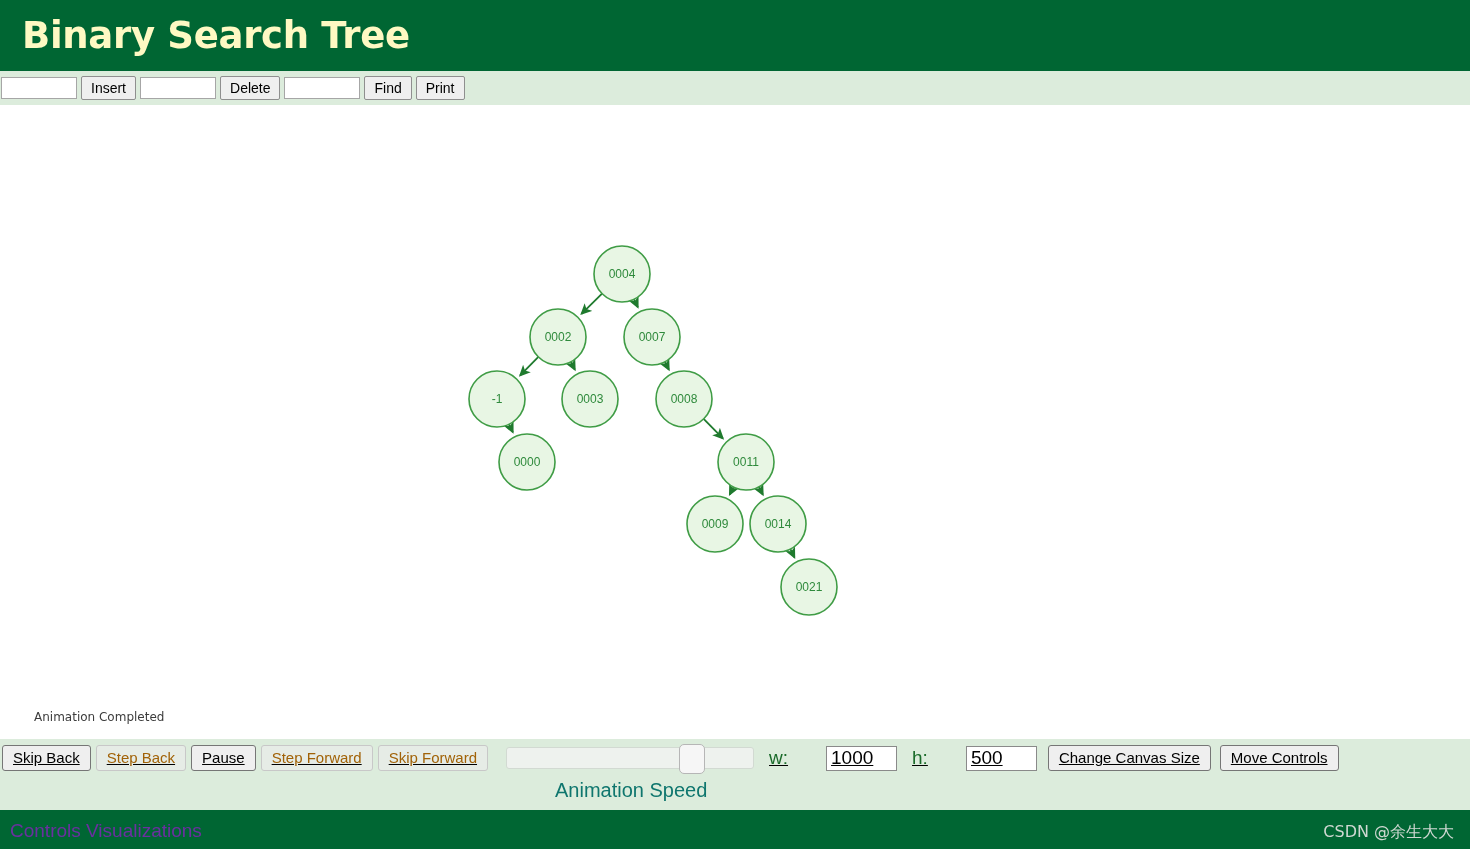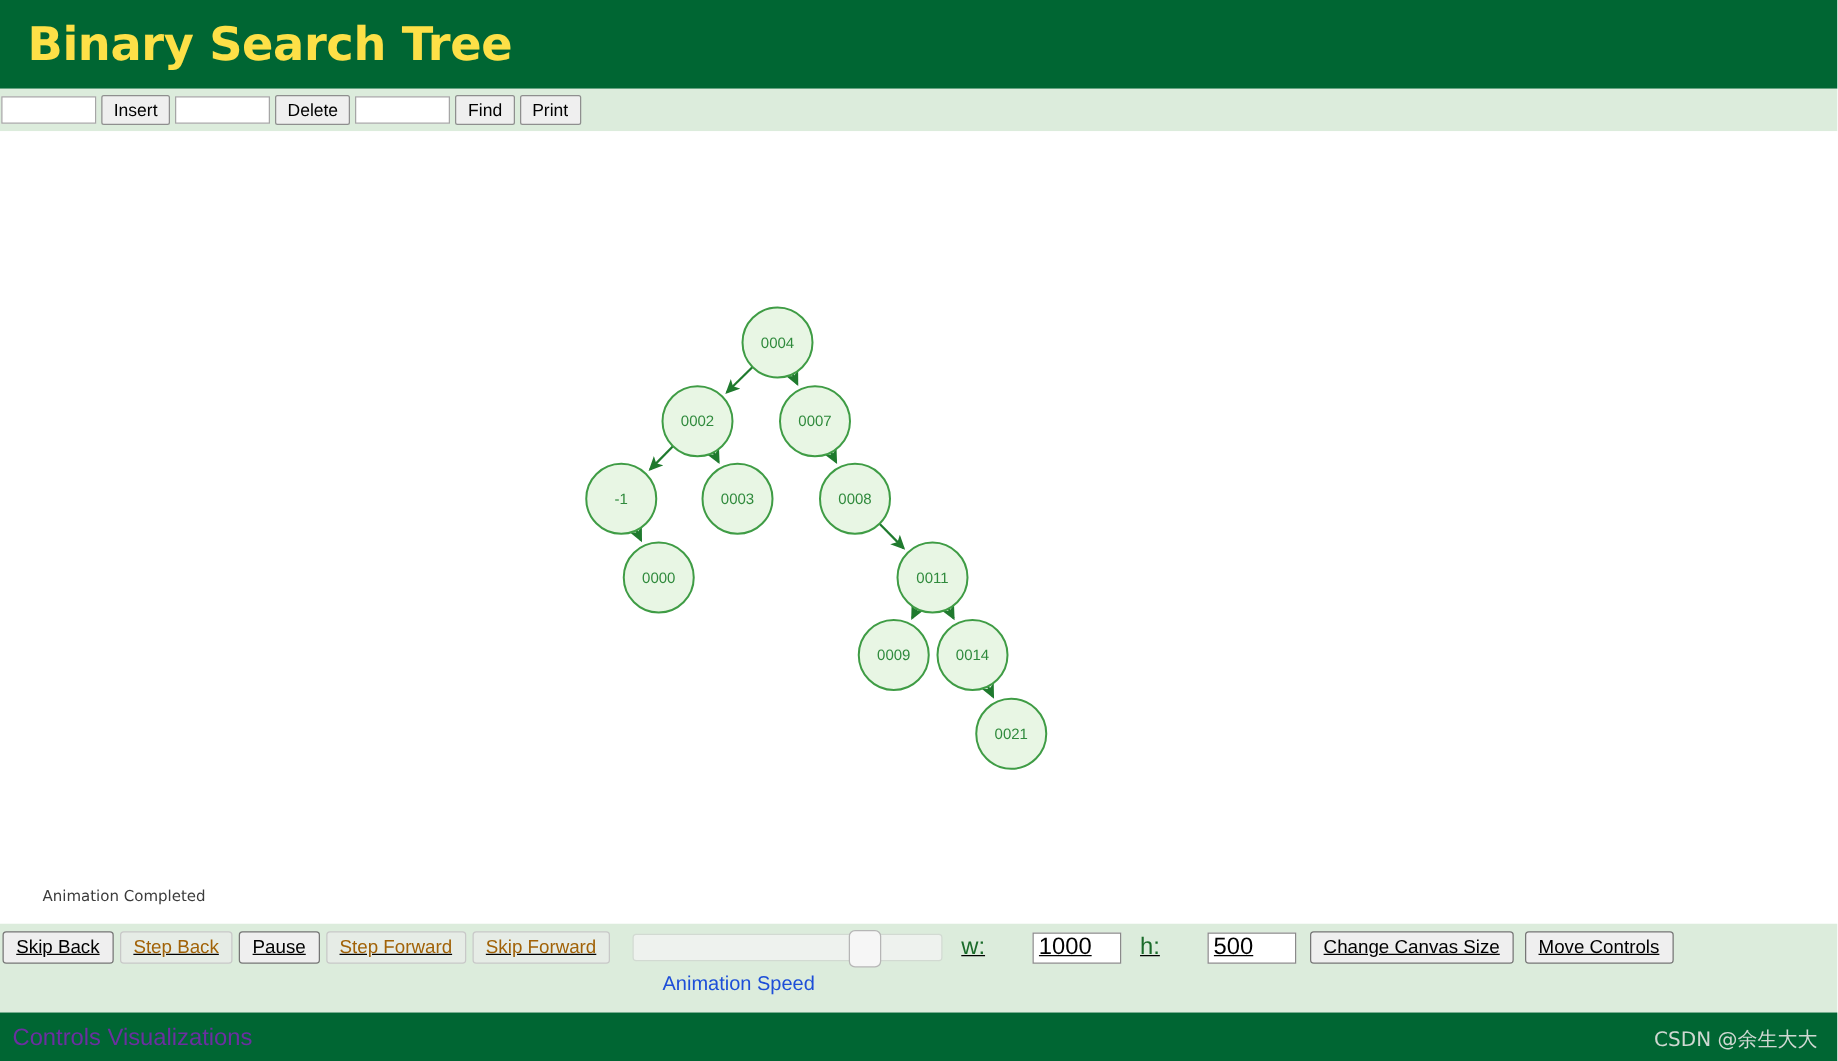--- a/index.html
+++ b/index.html
@@ -18,21 +18,21 @@
   
   #app-header {
     height: 71px;
     background: #006633;
     display: flex;
     align-items: center;
     box-sizing: border-box;
     padding-left: 22px;
   }
   #app-title {
-    color: #fde047;
+    color: #fef9c3;
     font-size: 37px;
     font-weight: bold;
     letter-spacing: -0.3px;
     font-family: "DejaVu Sans", sans-serif;
   }
 
   
   #top-toolbar {
     height: 34px;
     background: #dcecdc;
@@ -171,25 +171,25 @@
     background: #ffffff;
     font-family: "Liberation Sans", sans-serif;
     font-size: 19px;
     padding: 0 4px;
     color: #000;
     outline: none;
     margin-left: 31px;
   }
   #speed-label {
     position: absolute;
-    left: 530px;
+    left: 555px;
     top: 40px;
     font-family: "Liberation Sans", sans-serif;
-    font-size: 16px;
-    color: #1d4ed8;
+    font-size: 20px;
+    color: #0f766e;
   }
 
   
   #app-footer {
     position: absolute;
     left: 0;
     top: 810px;
     width: 1470px;
     height: 39px;
     background: #006633;

